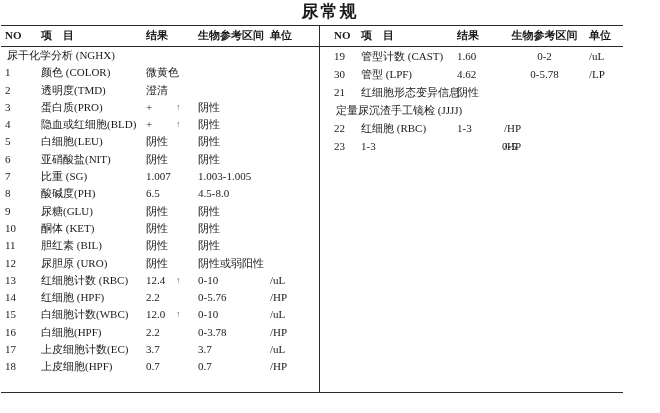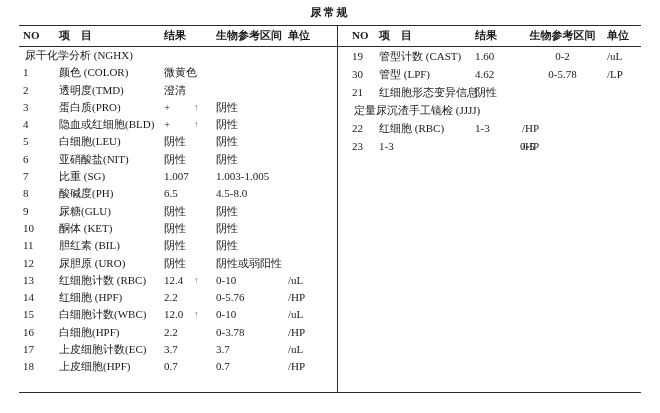--- a/index.html
+++ b/index.html
@@ -3,24 +3,24 @@
 <meta charset="utf-8">
 <style>
   html,body { margin:0; padding:0; }
   body {
     width:660px; height:413px; background:#ffffff; overflow:hidden;
     font-family:"Liberation Serif","DejaVu Serif",serif;
     color:#1a1a1a; font-size:11px;
   }
   .title {
     height:25px; line-height:24px; text-align:center;
-    font-size:11px; font-weight:bold; letter-spacing:2px;
+    font-size:17px; font-weight:bold; letter-spacing:2px;
   }
   .report {
-    display:flex; margin-left:19px; width:622px; height:368px;
+    display:flex; margin-left:1px; width:622px; height:368px;
     border-top:1.5px solid #2a2a2a; border-bottom:1.5px solid #2a2a2a;
     box-sizing:border-box;
   }
   .panel { box-sizing:border-box; }
   .panel-left  { width:318px; }
   .vline { width:1px; background:#2a2a2a; }
   .panel-right { flex:1; }
   .row { display:grid; position:relative; }
   .panel-left  .row { grid-template-columns:36px 105px 30px 22px 72px 1fr; padding-left:4px; }
   .panel-right .row { grid-template-columns:27px 96px 45px 0px 85px 1fr;  padding-left:14px; }

